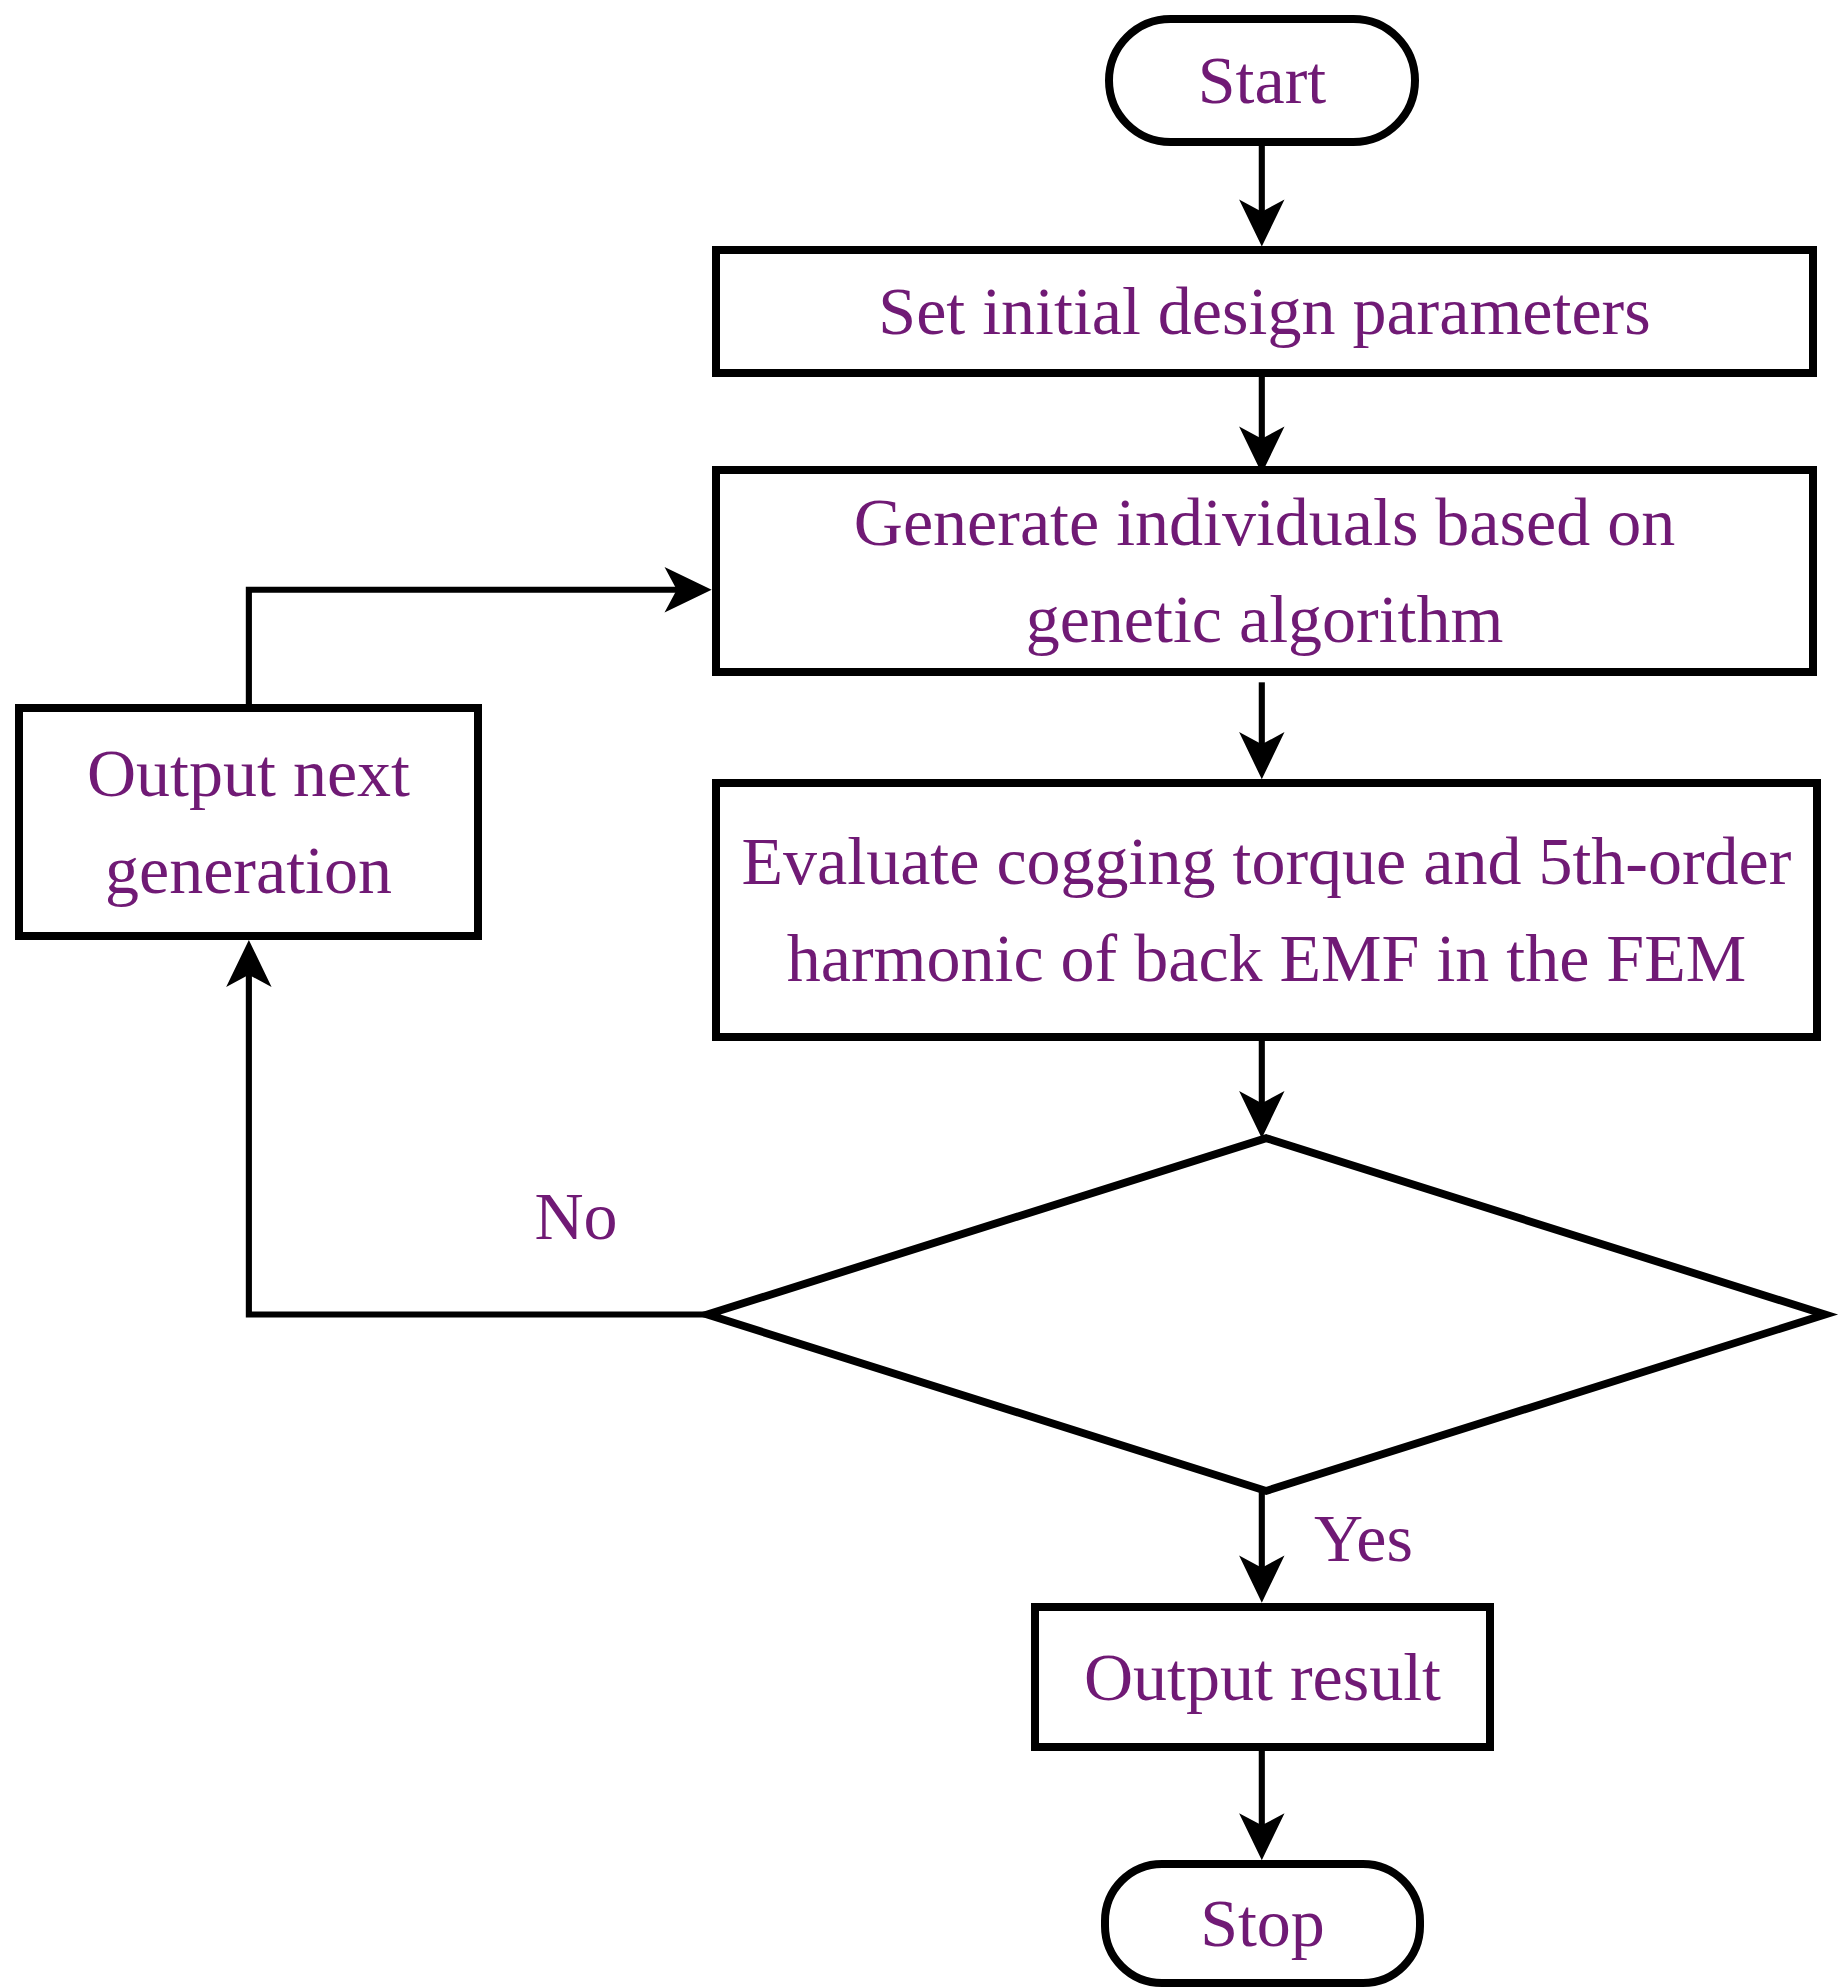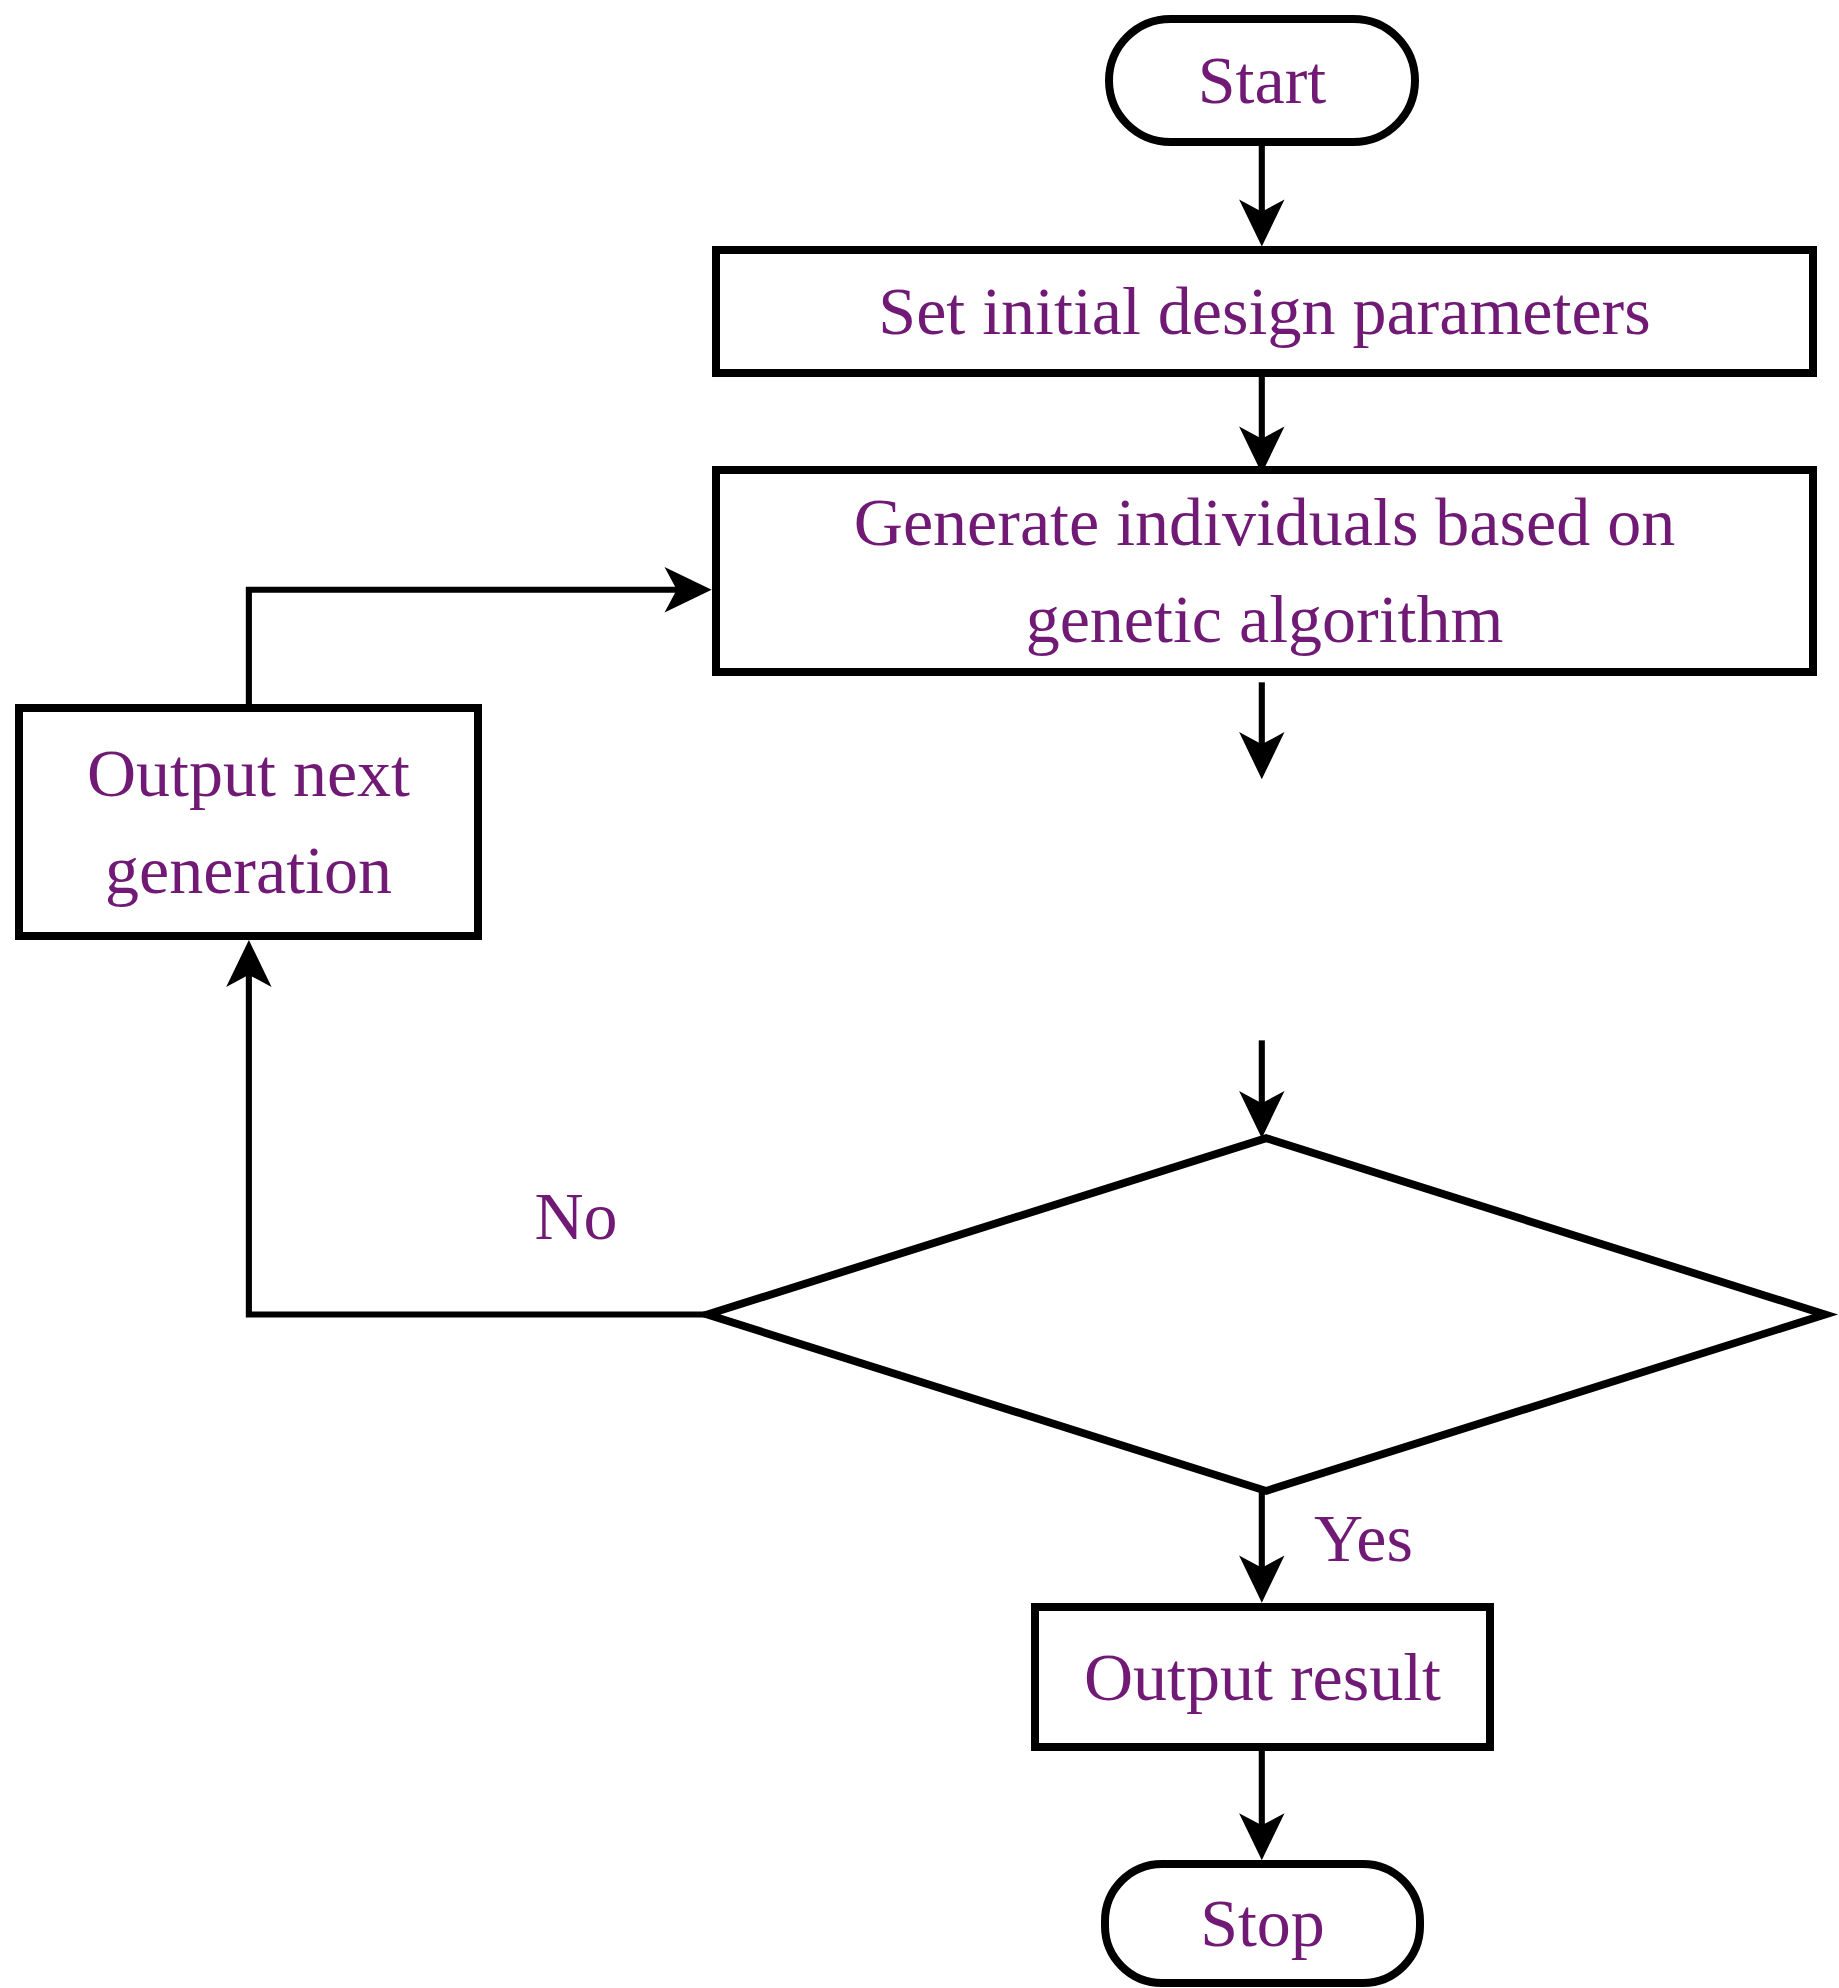--- a/index.html
+++ b/index.html
@@ -124,20 +124,24 @@
 
   <div id="node-set-params" class="node">
     <span>Set initial design parameters</span>
   </div>
 
   <div id="node-generate" class="node">
     <span>Generate individuals based on
 genetic algorithm</span>
   </div>
 
+  <div id="node-evaluate" class="node">
+    <span>Evaluate cogging torque and 5th-order
+harmonic of back EMF in the FEM</span>
+  </div>
 
 
   <div id="node-create-next" class="node">
     <span>Output next
 generation</span>
   </div>
 
   <div id="node-output" class="node">
     <span>Output result</span>
   </div>

